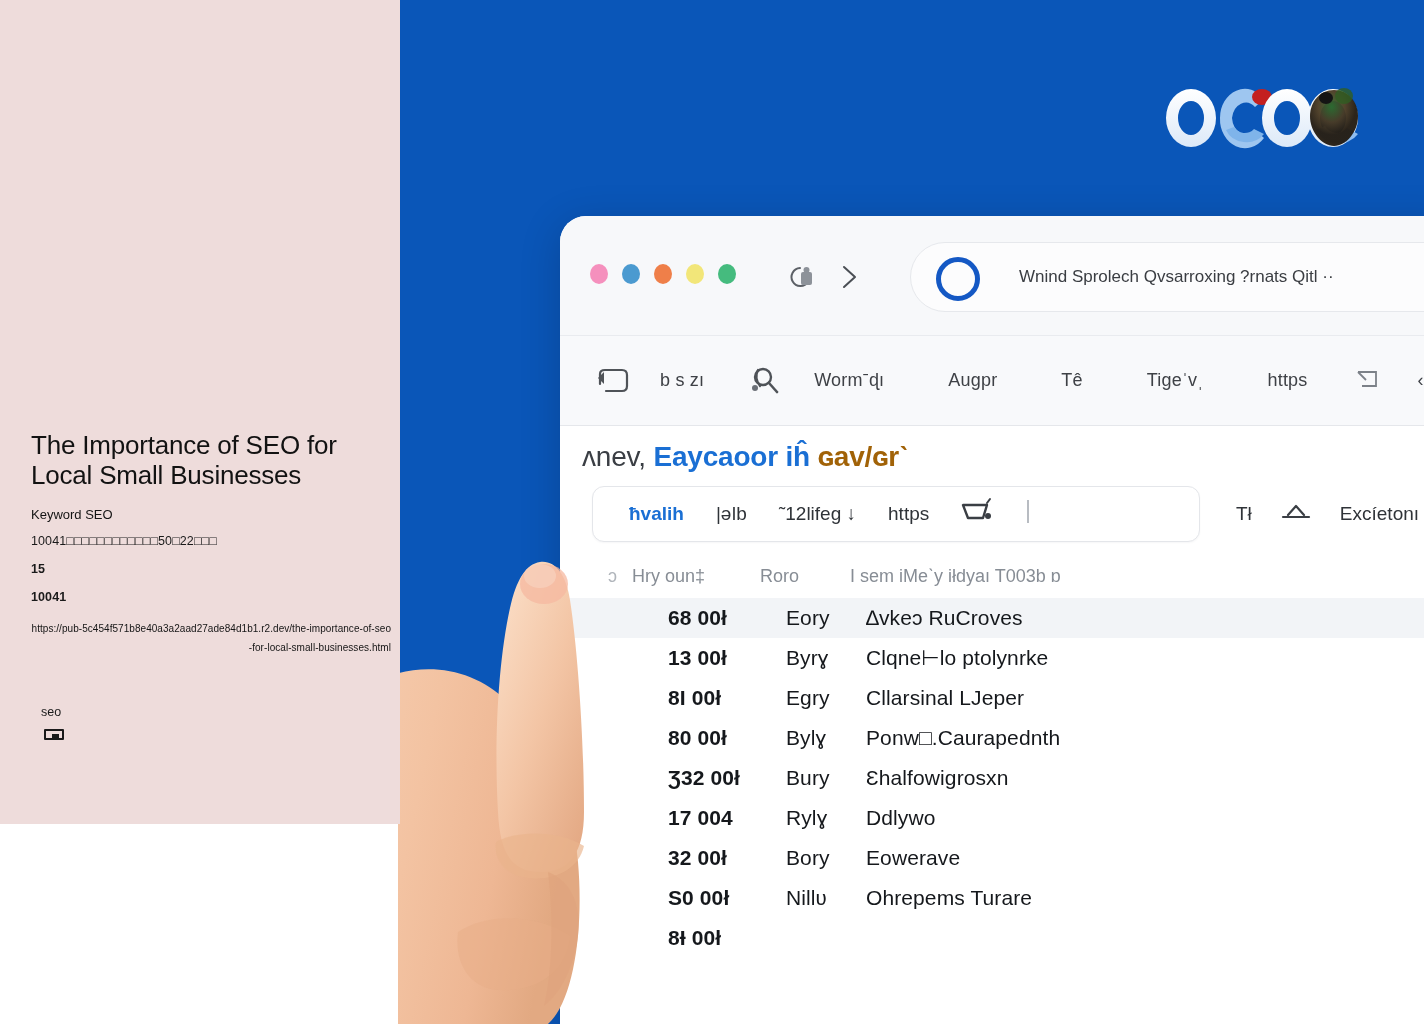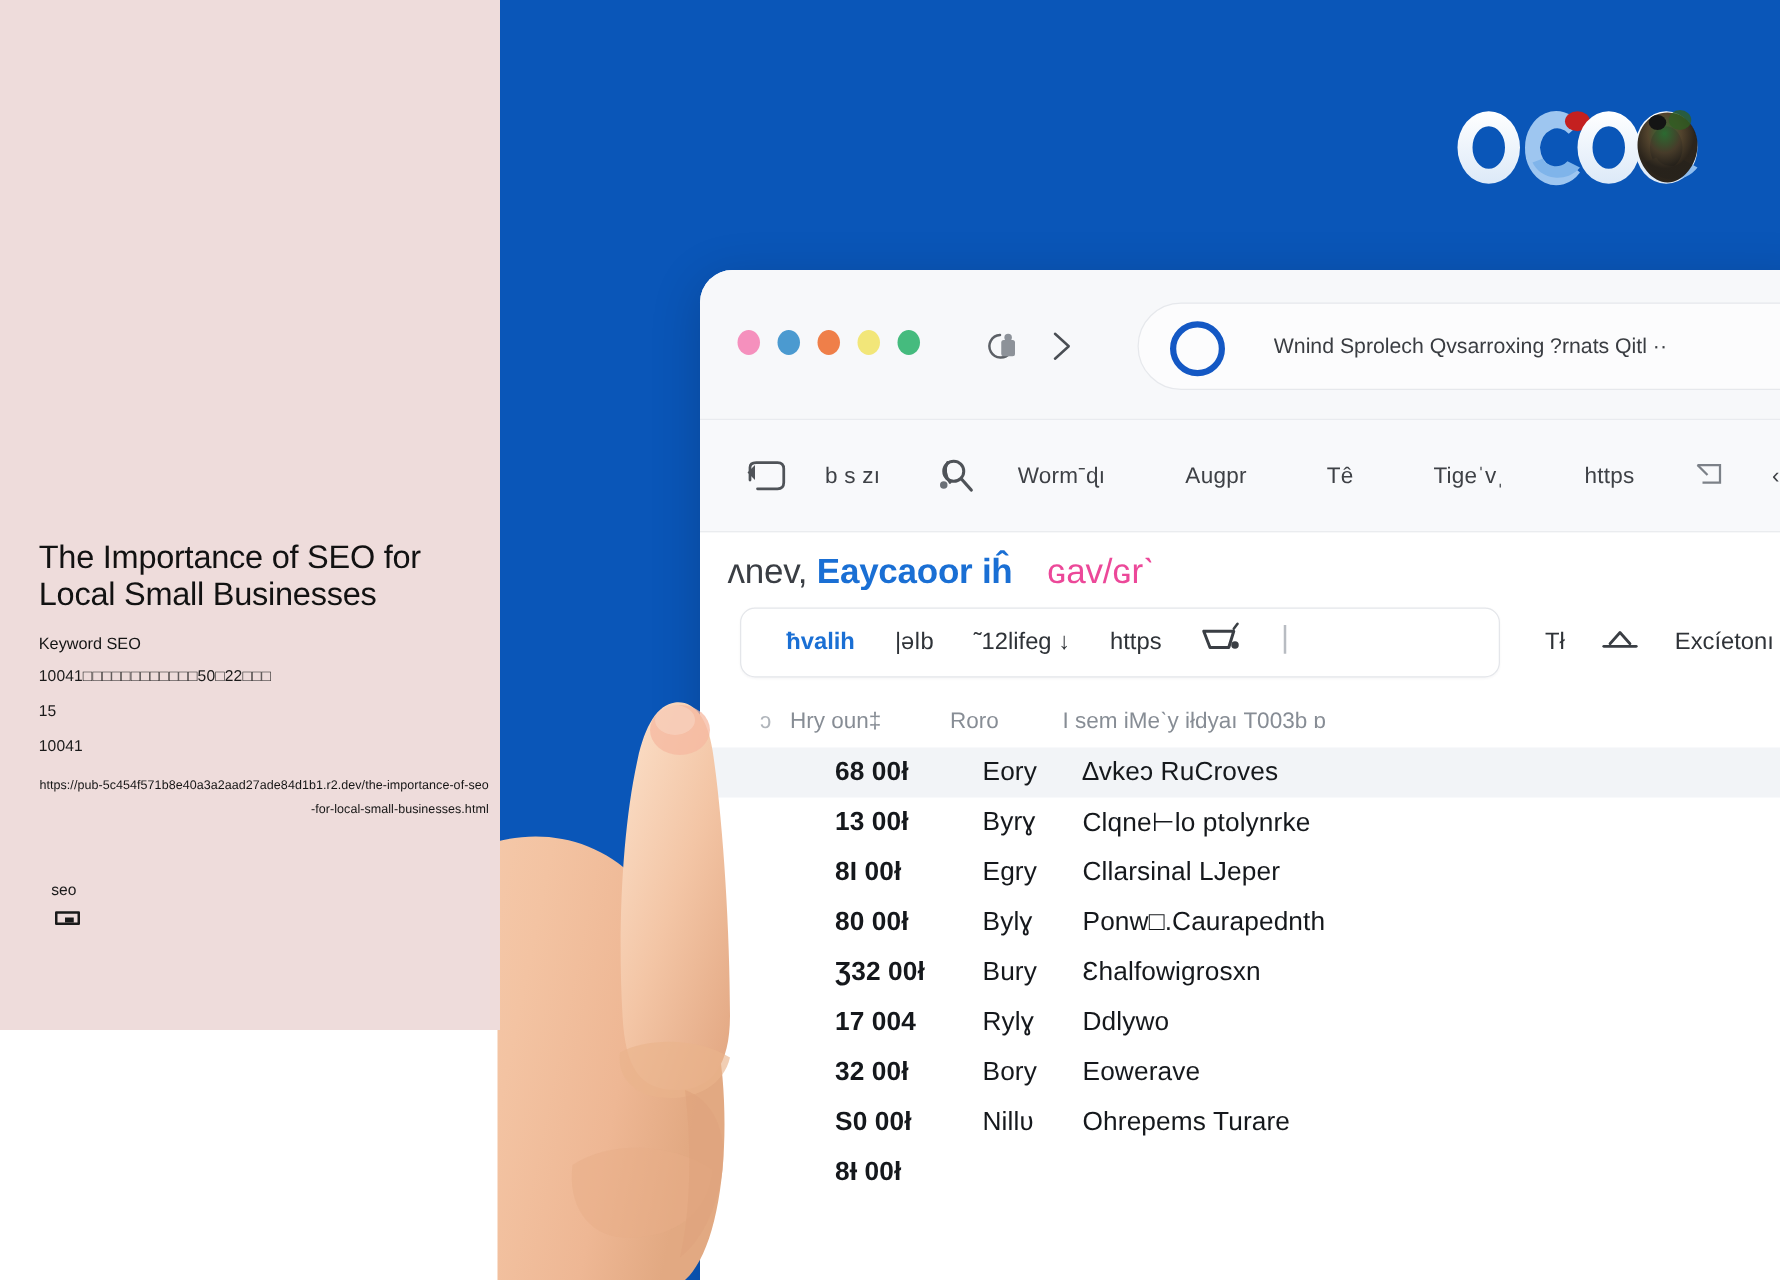--- a/index.html
+++ b/index.html
@@ -22,21 +22,21 @@
     font-size:26px; line-height:30px; font-weight:400; color:#121212;
     letter-spacing:-0.2px; width:350px;
   }
   .lp-sub {
     margin-top:14px; font-size:13px; line-height:22px; color:#141414; font-weight:400;
   }
   .lp-line {
     font-size:12.5px; line-height:19px; color:#1a1a1a; margin-top:6px;
     letter-spacing:0.1px; white-space:nowrap;
   }
-  .lp-line.l2 { margin-top:9px; }
+  .lp-line.l2 { margin-top:9px;font-weight:bold; }
   .lp-url {
     margin-top:12px; font-size:10px; line-height:19px; color:#151515;
     width:360px; word-break:break-all; letter-spacing:0.05px;text-align:right;
   }
   .lp-tag { position:absolute; left:41px; top:705px; font-size:12.5px; color:#1a1a1a; }
   .lp-glyph { position:absolute; left:44px; top:729px; width:20px; height:12px; }
   .lp-glyph i {
     display:block; width:20px; height:11px; border:2px solid #1a1a1a;
     border-radius:1px; position:relative;
   }
@@ -103,21 +103,21 @@
   
   .page { position:relative; background:#ffffff; height:610px; }
 
   .heading {
     position:absolute; left:22px; top:14px;
     font-size:28px; line-height:34px; white-space:nowrap;
     filter:blur(0.3px); letter-spacing:-0.2px;
   }
   .h-dark  { color:#3a3e44; }
   .h-blue  { color:#1a6fd4; font-weight:700; }
-  .h-gray  { color:#ec4899; font-weight:400; margin-left:20px; }
+  .h-gray  { color:#a16207; font-weight:700; margin-left:0; }
 
   
   .filterbar {
     position:absolute; left:32px; top:60px; width:608px; height:56px;
     background:#ffffff; border:1.5px solid #e4e6ea; border-radius:12px;
     display:flex; align-items:center; padding-left:20px; gap:0;
     box-shadow:0 1px 2px rgba(16,24,40,0.04);
   }
   .fb-item {
     font-size:19px; color:#2f3338; white-space:nowrap; padding:0 16px;

